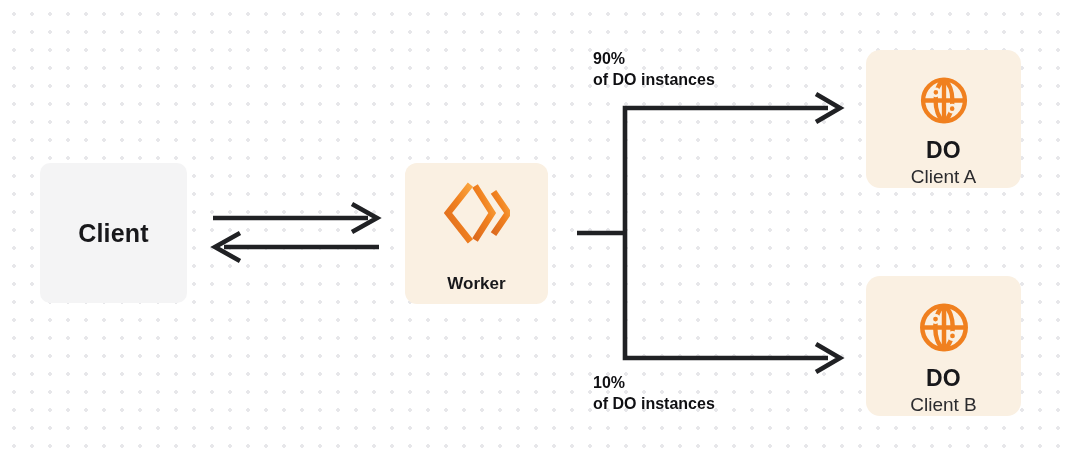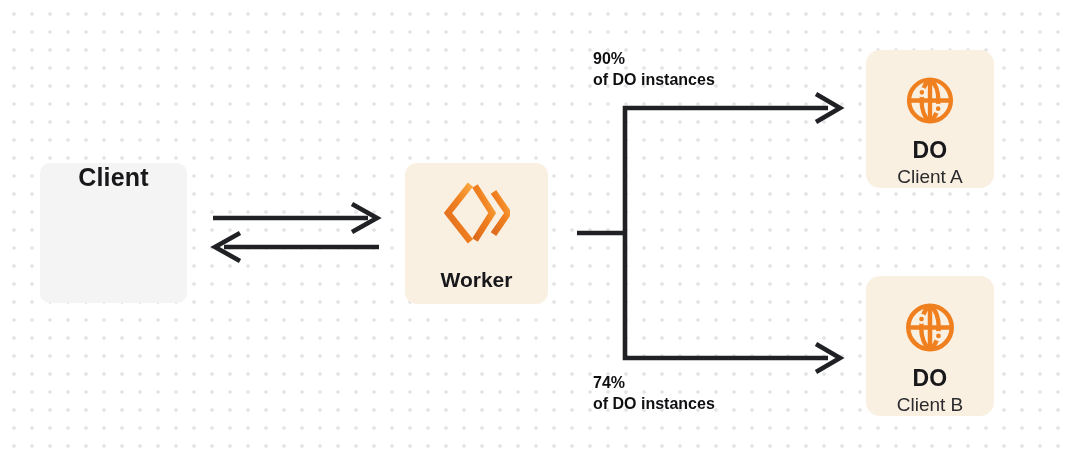--- a/index.html
+++ b/index.html
@@ -17,44 +17,44 @@
   .connectors path{
     fill:none;
     stroke:var(--line,#202124);
     stroke-width:4.6;
     stroke-linecap:butt;
     stroke-linejoin:miter;
   }
   .card{
     position:absolute;
     display:flex;flex-direction:column;
-    align-items:center;justify-content:flex-start;
+    align-items:center;justify-content:center;
     box-sizing:border-box;
   }
   .card.client{
     left:40px;top:163px;width:147px;height:140px;
     background:var(--gray,#F4F4F5);
     border-radius:10px;
   }
   .client-label{
     font-size:25px;font-weight:bold;color:var(--ink,#18181B);letter-spacing:.2px;
   }
   .card.worker{
     left:405px;top:163px;width:143px;height:141px;
     background:var(--cream,#FAF0E2);
     border-radius:12px;
     justify-content:flex-start;
     padding-top:17px;
   }
   .worker-label{
-    margin-top:22px;
-    font-size:21px;font-weight:bold;color:var(--ink,#18181B);
+    margin-top:28px;
+    font-size:17px;font-weight:bold;color:var(--ink,#18181B);
   }
   .card.do{
-    left:866px;width:128px;
+    left:866px;width:155px;
     background:var(--cream,#FAF0E2);
     border-radius:14px;
     justify-content:flex-start;
     padding-top:25px;
   }
   .card.do-a{top:50px;height:138px;}
   .card.do-b{top:276px;height:140px;}
   .do-title{
     margin-top:11px;
     font-size:23px;font-weight:bold;color:var(--ink,#18181B);letter-spacing:.3px;
@@ -109,21 +109,21 @@
     </svg>
     <span class="worker-label">Worker</span>
   </div>
 
   <div class="route-label top">
     <div>90%</div>
     <div>of DO instances</div>
   </div>
 
   <div class="route-label bottom">
-    <div>74%</div>
+    <div>10%</div>
     <div>of DO instances</div>
   </div>
 
   <div class="card do do-a">
     <svg width="56" height="56" viewBox="0 0 100 100" aria-hidden="true">
       <g fill="none" stroke="var(--accent,#F0801F)" stroke-width="8.5">
         <circle cx="50" cy="50" r="41"></circle>
         <path d="M9 50 L91 50"></path>
         <path d="M50 9 L50 91"></path>
         <path d="M50 9 C28 23 28 77 50 91"></path>

